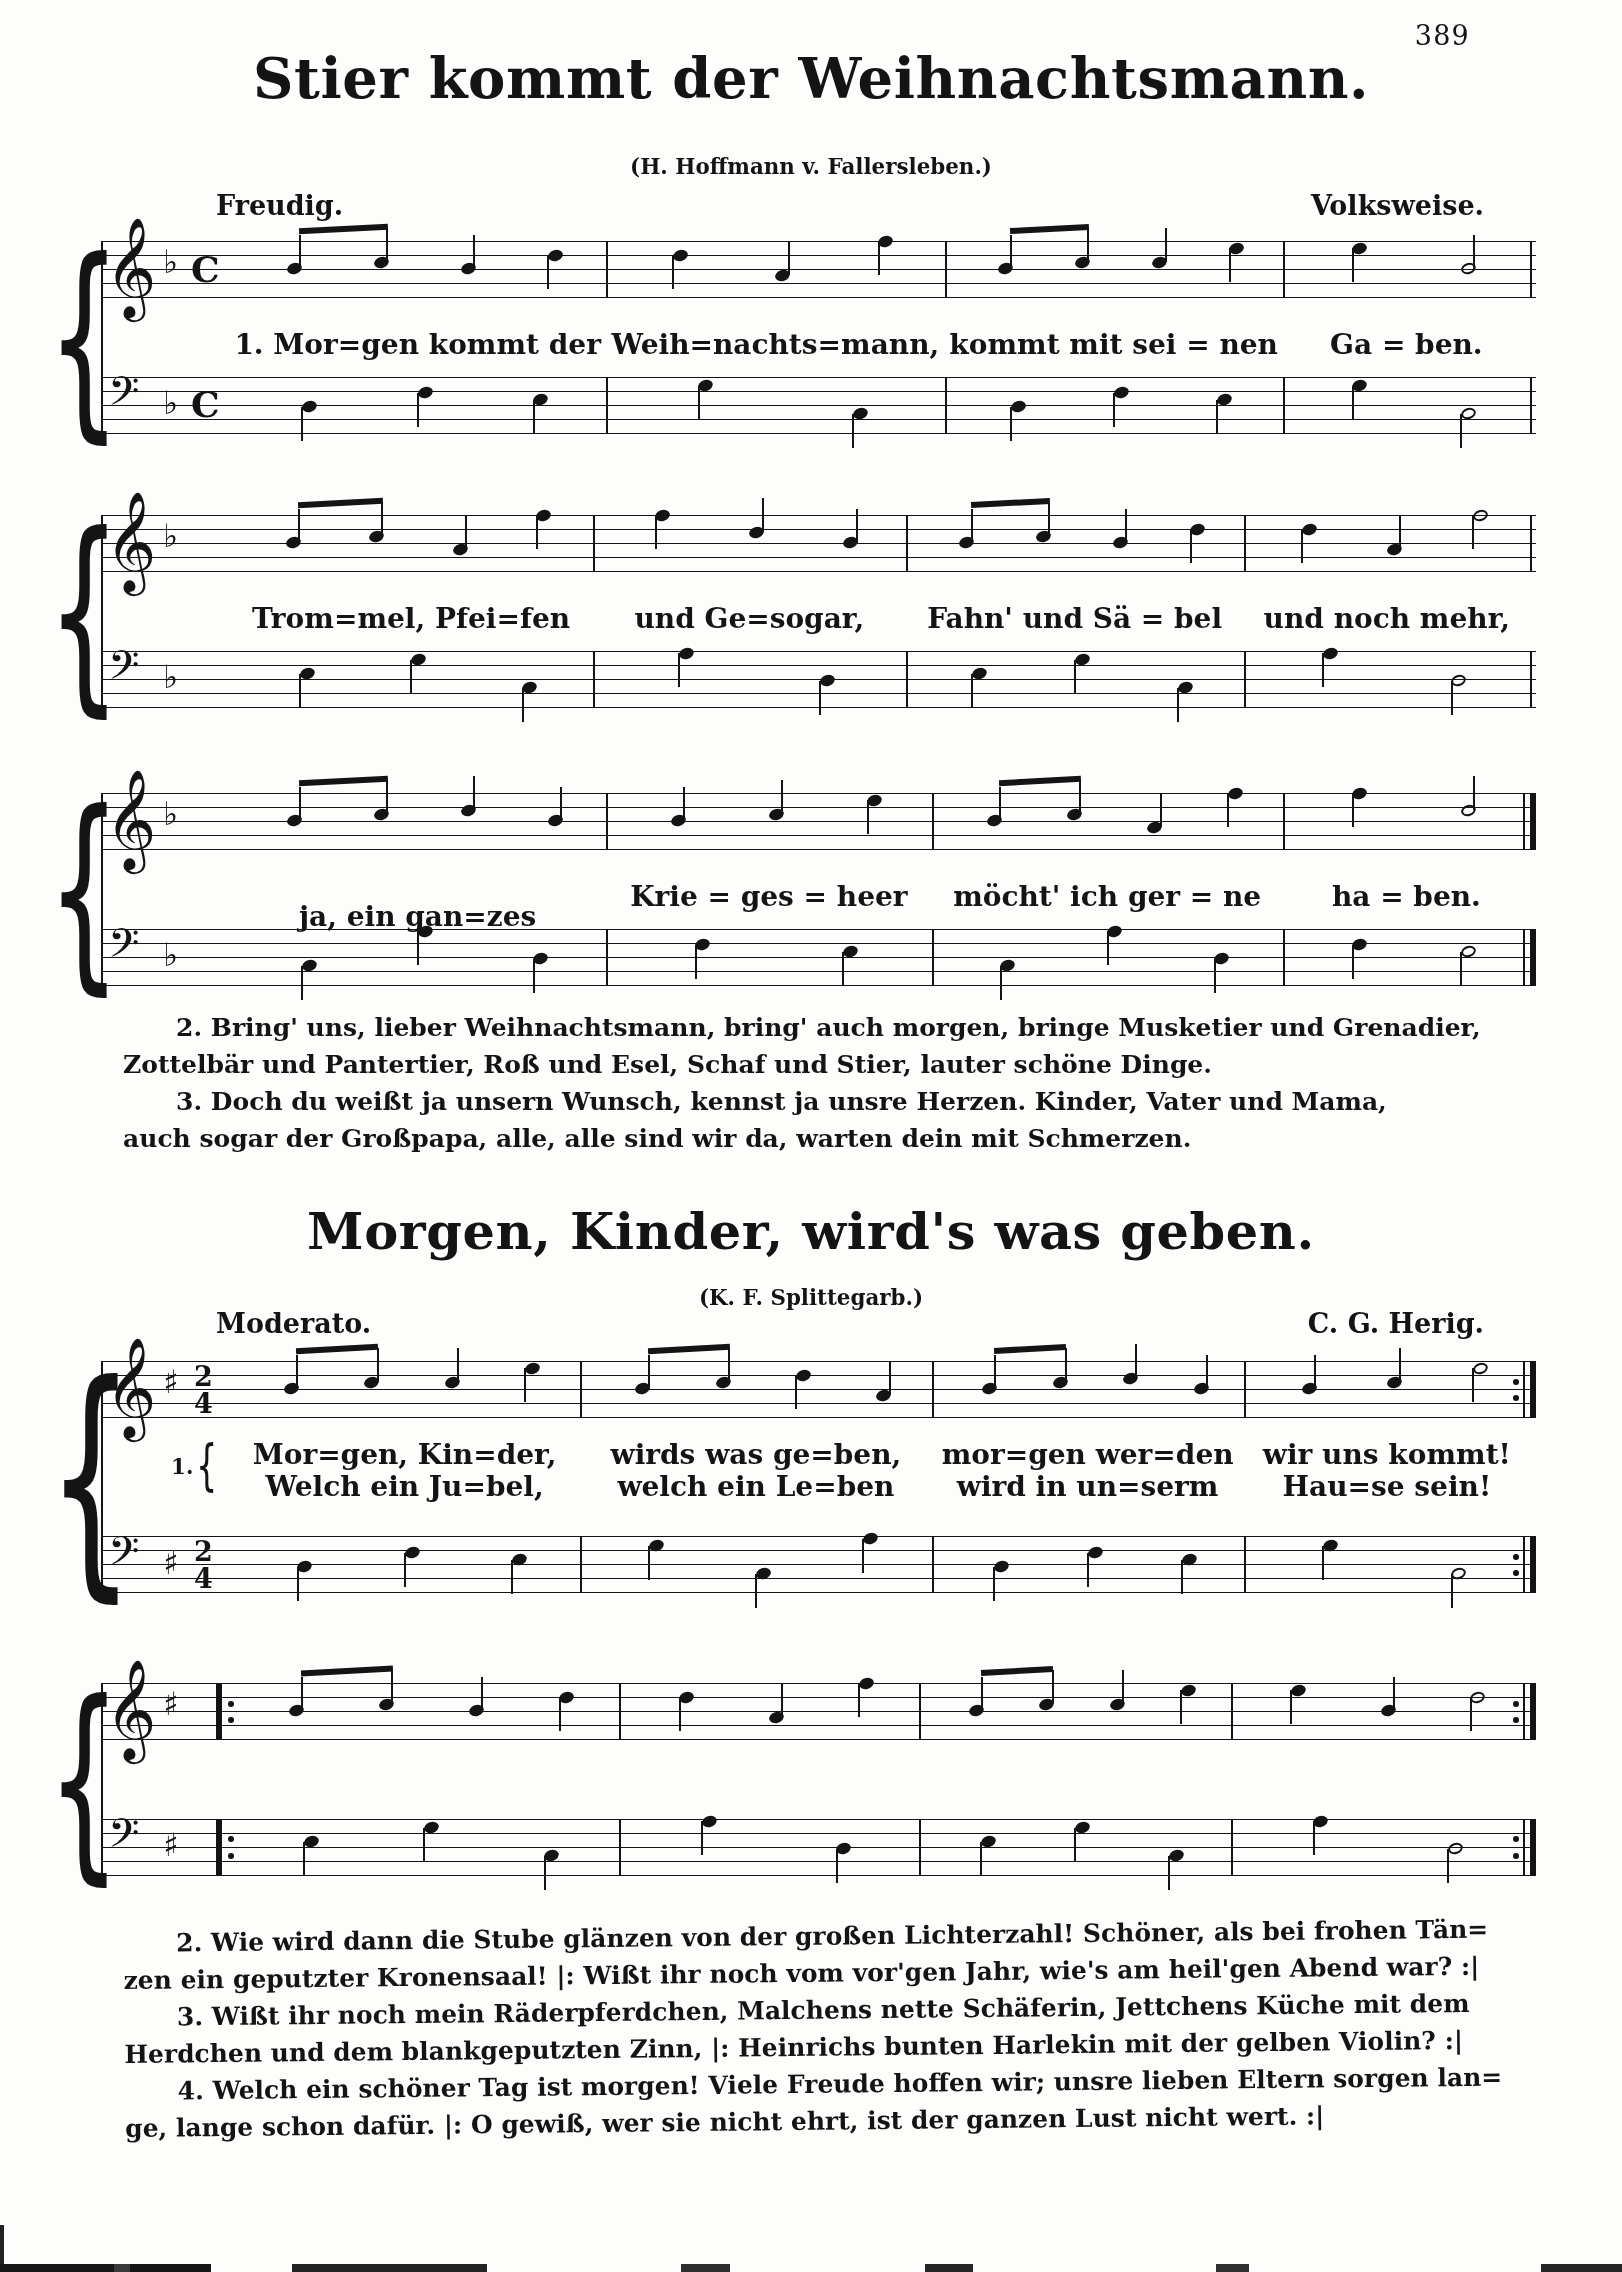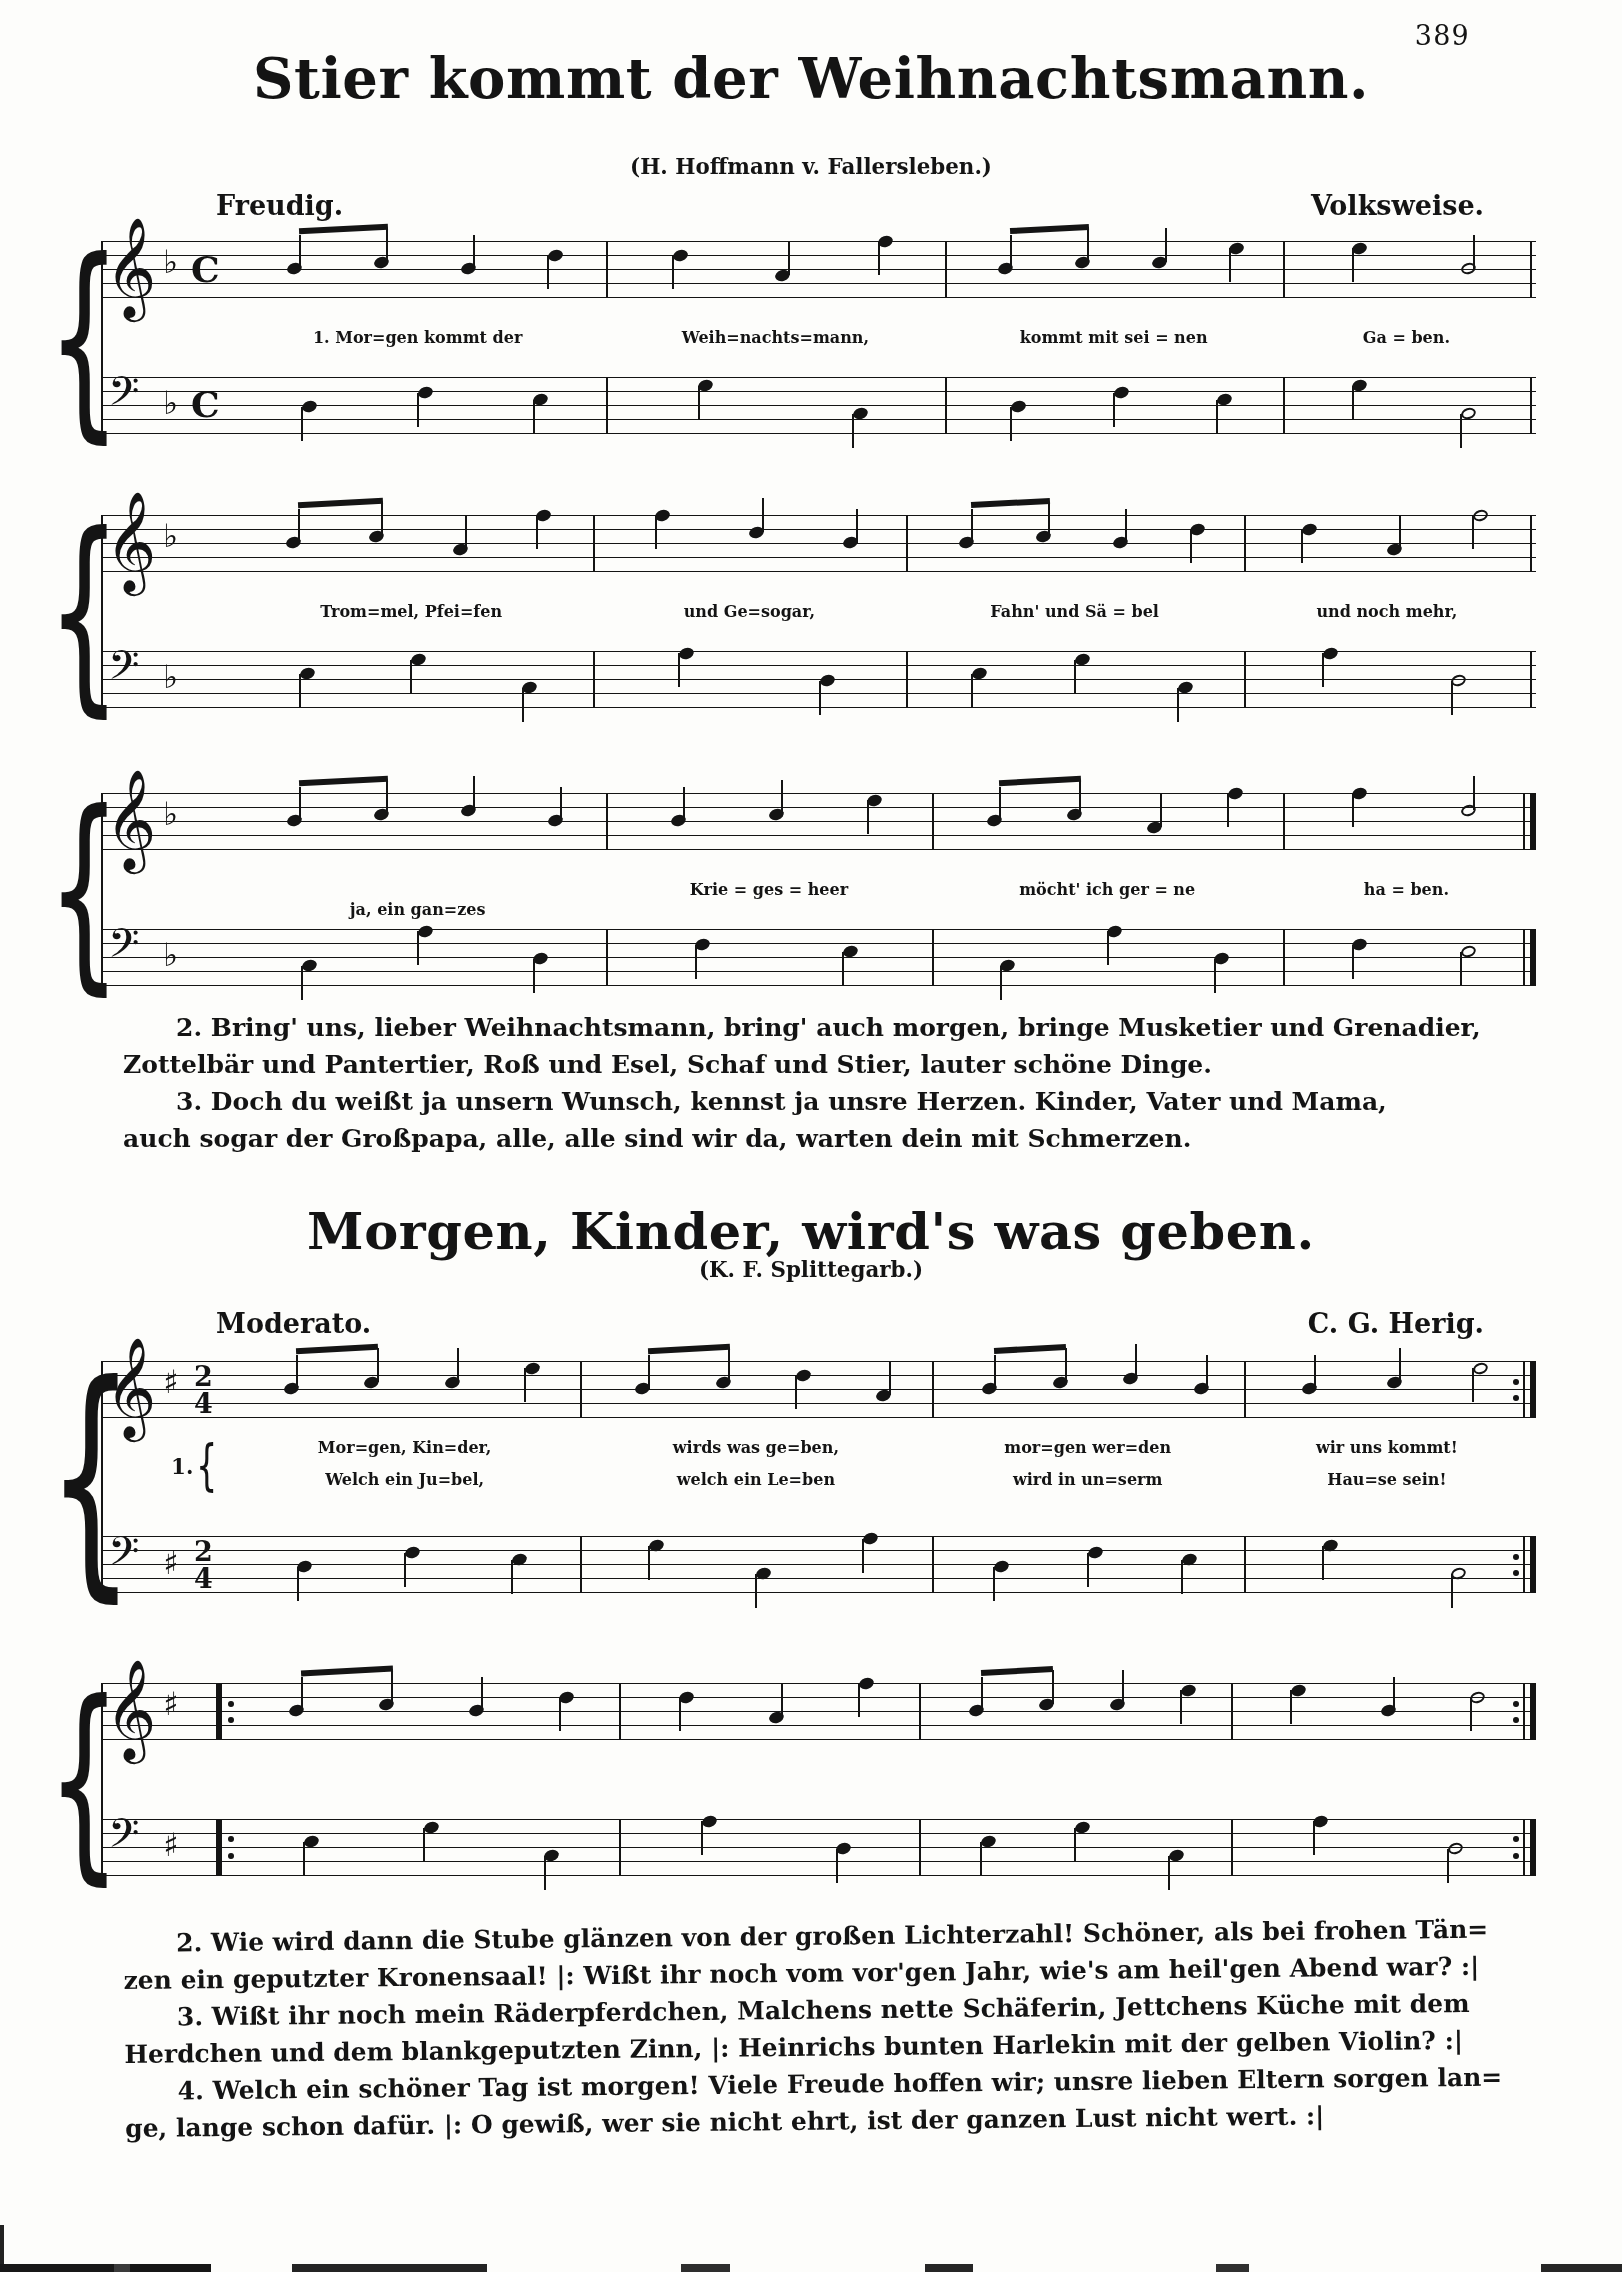--- a/index.html
+++ b/index.html
@@ -7,21 +7,21 @@
     width:1622px;height:2273px;position:relative;background:#fdfdfb;
     font-family:"DejaVu Serif", serif;color:#141414;overflow:hidden;
   }
   
   .page-number{position:absolute;top:19.7px;right:152px;font-size:27px;letter-spacing:1.2px;}
   .title{position:absolute;left:0;width:100%;text-align:center;font-weight:700;letter-spacing:0.6px;}
   .title1{top:45px;font-size:56px;}
   .title2{top:1201px;font-size:51px;}
   .subtitle{position:absolute;left:0;width:100%;text-align:center;font-size:21.4px;font-weight:600;}
   .subtitle1{top:154px;}
-  .subtitle2{top:1257px;}
+  .subtitle2{top:1285px;}
   .tempo-row{position:absolute;left:0;width:100%;font-size:27px;font-weight:700;}
   .tempo-left{position:absolute;left:216px;top:0;}
   .tempo-right{position:absolute;right:138px;top:0;}
   .tempo1{top:190px;}
   .tempo2{top:1308px;}
   
   .system{position:absolute;left:55px;width:1489px;}
   .staff{position:absolute;left:46px;right:8px;height:57px;
     background-image:repeating-linear-gradient(to bottom,#141414 0 1.2px,transparent 1.2px 14px);
   }
@@ -33,21 +33,21 @@
   .timesig{position:absolute;font-size:36px;font-weight:700;line-height:1;color:#141414;}
   .timesig.small{font-size:27px;}
   .barline{position:absolute;width:1.7px;background:#141414;}
   .barline.thick{width:5.8px;}
   .dot{position:absolute;width:5.8px;height:5.8px;border-radius:50%;background:#141414;}
   .nh{position:absolute;width:15px;height:11px;background:#141414;border-radius:50%;transform:rotate(-18deg);}
   .nh.half{background:transparent;border:2.3px solid #141414;width:11px;height:7px;}
   .stem{position:absolute;width:1.7px;background:#141414;}
   .beam{position:absolute;height:6.4px;background:#141414;}
   .lyric-row{position:absolute;display:flex;}
-  .lyric-seg{text-align:center;font-size:16px;font-weight:600;white-space:nowrap;}
+  .lyric-seg{text-align:center;font-size:28px;font-weight:600;white-space:nowrap;}
   .lyric-prefix{position:absolute;font-size:21.4px;font-weight:700;}
   .lyric-brace{position:absolute;font-family:"DejaVu Sans",sans-serif;font-size:56px;line-height:1;
     transform:scaleX(0.6);transform-origin:left center;font-weight:400;}
   
   .verses{position:absolute;left:123px;width:1409px;}
   .verse-line{font-size:25px;line-height:37px;font-weight:600;white-space:nowrap;}
   .verse-line.indent{padding-left:53px;}
   .verses2{transform:rotate(-0.6deg);transform-origin:left top;}
   
   .scan-band{position:absolute;left:0;bottom:0;width:100%;height:9.3px;

